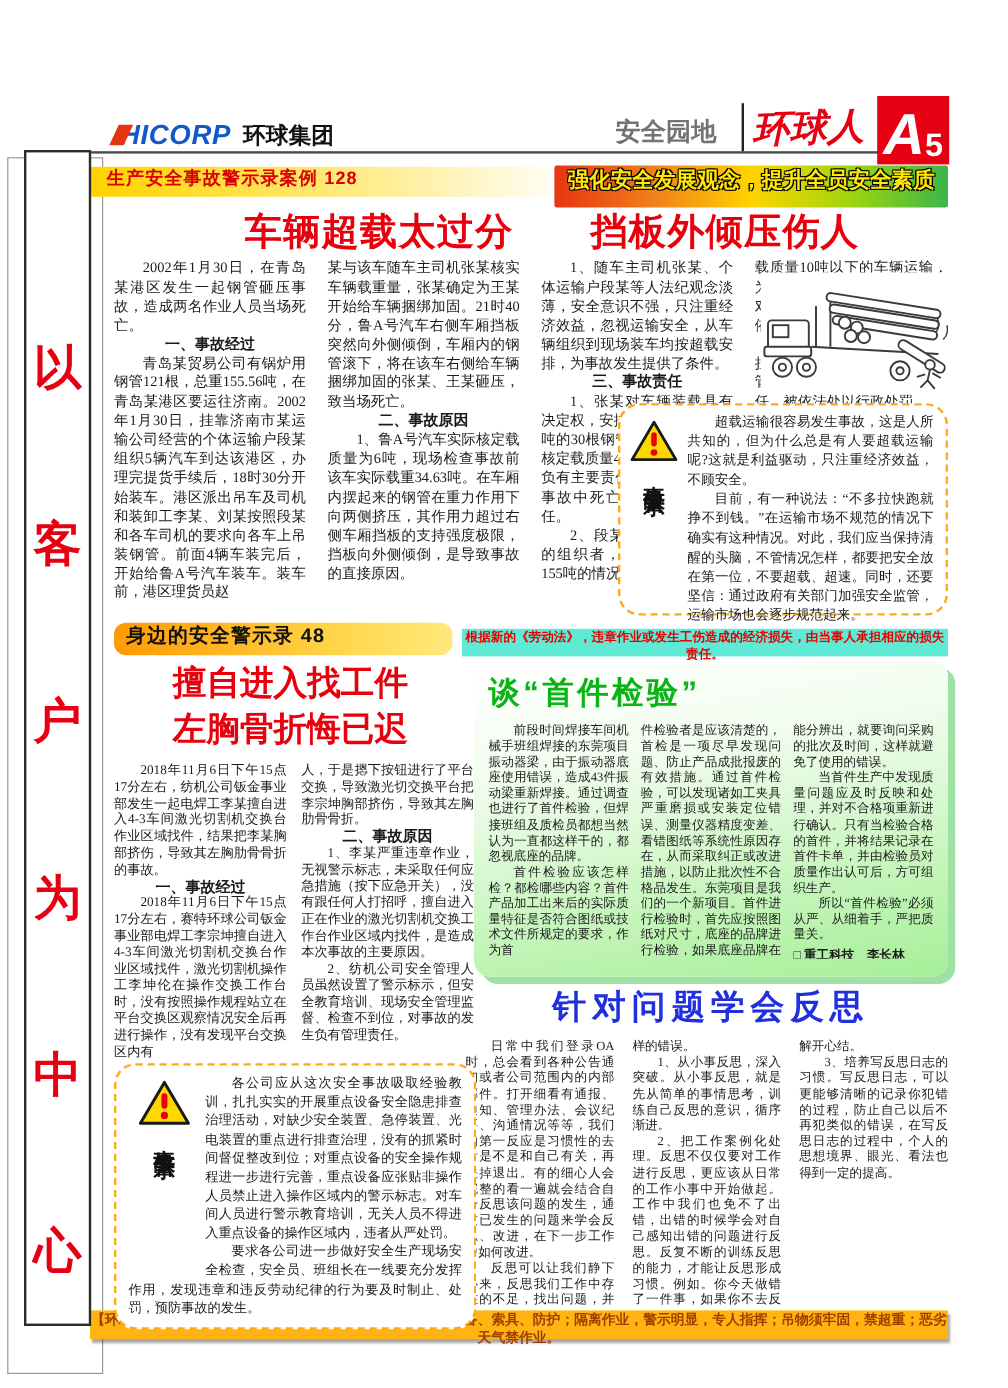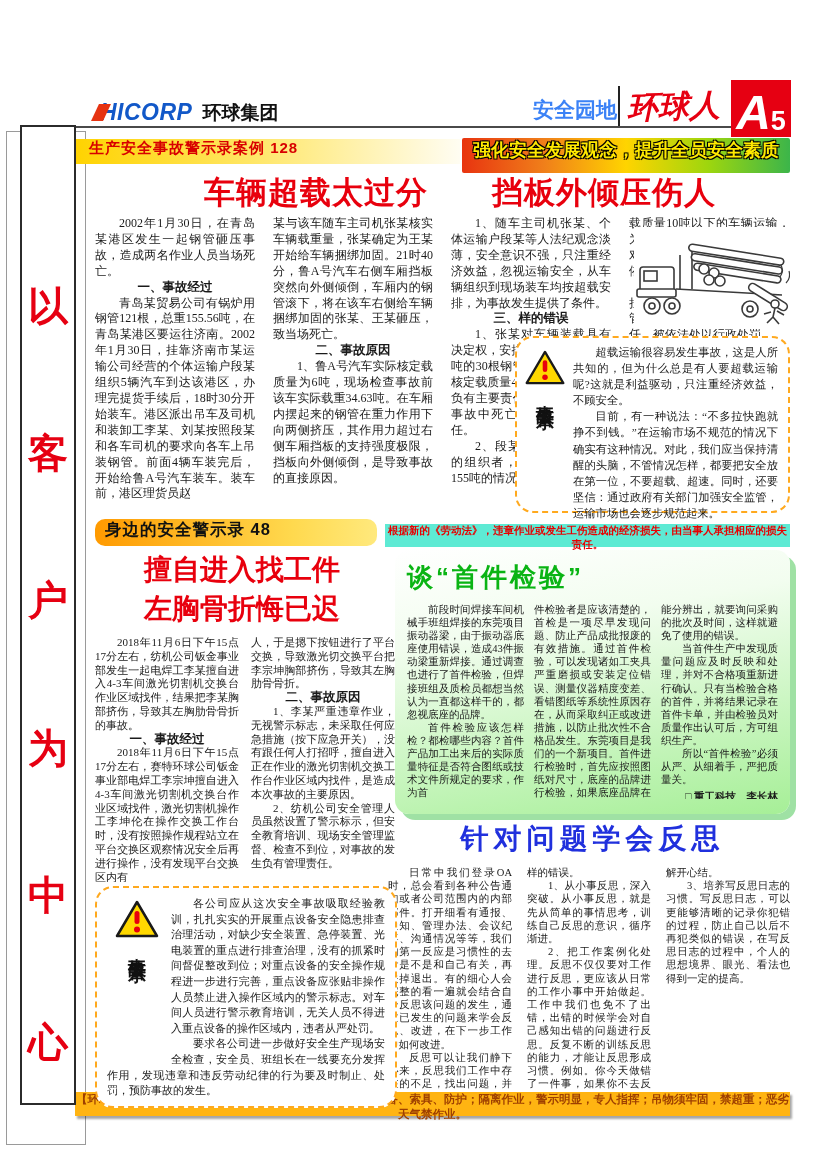--- a/index.html
+++ b/index.html
@@ -12,21 +12,21 @@
             display:flex;flex-direction:column;align-items:center;justify-content:space-between;
             padding:160px 0 40px;z-index:2;}
   .side-box span{font-size:40px;font-weight:bold;color:#e60012;line-height:1;}
   
   .header-divider{left:75px;top:126px;width:715px;height:2px;background:#4a4a4a;}
   .logo{left:95px;top:99px;display:flex;align-items:center;}
   .logo-mark{display:inline-block;width:12px;height:17px;background:#e63312;transform:skewX(-25deg);margin-right:-7px;}
   .logo-text{font-family:"Liberation Sans","DejaVu Sans",sans-serif;font-weight:900;font-style:italic;
              font-size:23px;color:#1258c8;letter-spacing:.5px;}
   .logo-cn{font-family:"Liberation Sans","DejaVu Sans",sans-serif;font-weight:900;font-size:19px;color:#111;margin-left:10px;}
-  .sec-name{left:533px;top:96px;font-size:21px;font-weight:bold;color:#3b82f6;}
+  .sec-name{left:513px;top:96px;font-size:21px;font-weight:bold;color:#737373;}
   .vert-div{left:618px;top:86px;width:2px;height:40px;background:#222;}
   .masthead{left:627px;top:86px;font-size:31px;font-weight:900;font-style:italic;color:#e60012;transform:rotate(-2deg);}
   .page-badge{left:731px;top:80px;width:60px;height:57px;background:#e60012;color:#fff;z-index:3;
               display:flex;align-items:flex-end;justify-content:center;padding-bottom:2px;box-sizing:border-box;}
   .pn-a{font-size:48px;font-weight:900;font-style:italic;line-height:.92;font-family:"Liberation Sans",sans-serif;}
   .pn-5{font-size:27px;font-weight:900;line-height:1;font-family:"Liberation Sans",sans-serif;}
   .case-bar{left:75px;top:139px;width:385px;height:25px;line-height:25px;padding-left:14px;box-sizing:border-box;
             background:linear-gradient(90deg,#ffd300 0%,#ffe664 45%,#fffdf2 100%);
             color:#d80000;font:700 15px "Liberation Sans",sans-serif;letter-spacing:1px;}
   .slogan-bar{left:462px;top:138px;width:328px;height:35px;line-height:35px;text-align:center;border-radius:2px;
@@ -70,21 +70,21 @@
   .b1{left:0;width:144px;} .b2{left:156px;width:144px;}
   
   .green-box{left:395px;top:550px;width:395px;height:264px;border-radius:14px;z-index:1;box-sizing:border-box;
              background:linear-gradient(170deg,#ffffff 0%,#f2fdef 30%,#a6ef97 100%);
              box-shadow:6px 6px 0 rgba(80,200,90,.55);padding:8px 12px 10px;}
   .g-title{color:#0ab414;font:900 26px "Liberation Sans",sans-serif;letter-spacing:3px;margin:2px 0 8px;}
   .g-cols{display:flex;gap:10px;}
   .g-col{width:117px;height:196px;overflow:hidden;font-size:10.5px;line-height:13.1px;text-align:justify;}
   .g-col p{margin:0;text-indent:2em;}
   .g-col p.cont{text-indent:0;}
-  .byline{text-align:right;text-indent:0 !important;margin-top:4px !important;font-weight:600;}
+  .byline{text-align:left;text-indent:0 !important;margin-top:4px !important;font-weight:600;}
   
   .a3-title{left:395px;top:820px;width:395px;text-align:center;color:#2030dd;
             font:900 28px "Liberation Sans",sans-serif;letter-spacing:5px;}
   .a3-body{left:388px;top:866px;width:402px;height:224px;}
   .a3-body .ac{font-size:10.5px;line-height:13.2px;}
   .d1{left:0;width:124px;} .d2{left:139px;width:124px;} .d3{left:278px;width:124px;}
   
   .footer-bar{left:75px;top:1092px;width:715px;height:24px;line-height:24px;text-align:center;
               background:#ffb412;color:#9e3f00;font:700 11.5px "Liberation Sans",sans-serif;
               box-shadow:2px 3px 2px rgba(0,0,0,.35);}
@@ -127,21 +127,21 @@
       <p class="sub">一、事故经过</p>
       <p>青岛某贸易公司有锅炉用钢管121根，总重155.56吨，在青岛某港区要运往济南。2002年1月30日，挂靠济南市某运输公司经营的个体运输户段某组织5辆汽车到达该港区，办理完提货手续后，18时30分开始装车。港区派出吊车及司机和装卸工李某、刘某按照段某和各车司机的要求向各车上吊装钢管。前面4辆车装完后，开始给鲁A号汽车装车。装车前，港区理货员赵</p>
     </div>
     <div class="ac c2">
       <p class="cont">某与该车随车主司机张某核实车辆载重量，张某确定为王某开始给车辆捆绑加固。21时40分，鲁A号汽车右侧车厢挡板突然向外侧倾倒，车厢内的钢管滚下，将在该车右侧给车辆捆绑加固的张某、王某砸压，致当场死亡。</p>
       <p class="sub">二、事故原因</p>
       <p>1、鲁A号汽车实际核定载质量为6吨，现场检查事故前该车实际载重34.63吨。在车厢内摆起来的钢管在重力作用下向两侧挤压，其作用力超过右侧车厢挡板的支持强度极限，挡板向外侧倾倒，是导致事故的直接原因。</p>
     </div>
     <div class="ac c3">
       <p>1、随车主司机张某、个体运输户段某等人法纪观念淡薄，安全意识不强，只注重经济效益，忽视运输安全，从车辆组织到现场装车均按超载安排，为事故发生提供了条件。</p>
-      <p class="sub">三、样的错误</p>
+      <p class="sub">三、事故责任</p>
       <p>1、张某对车辆装载具有决定权，安排将总重量为34.63吨的30根钢管装在车上，超过核定载质量4.7倍，对事故发生负有主要责任，鉴于张某已在事故中死亡，不再追究其责任。</p>
       <p>2、段某是钢管运输车队的组织者，在知道钢管总重155吨的情况下，组织5台核定</p>
     </div>
     <div class="ac c4">
       <p class="cont">载质量10吨以下的车辆运输，为事故发生提供了主要条件，对事故发生负有次要责任，被依法处以行政处罚。</p>
       <p>3、济南市某运输公司对挂靠个体运输户缺乏安全生产管理，对事故发生负有一定责任，被依法处以行政处罚。</p>
     </div>
   </div>
 
   <div class="abs truck">

